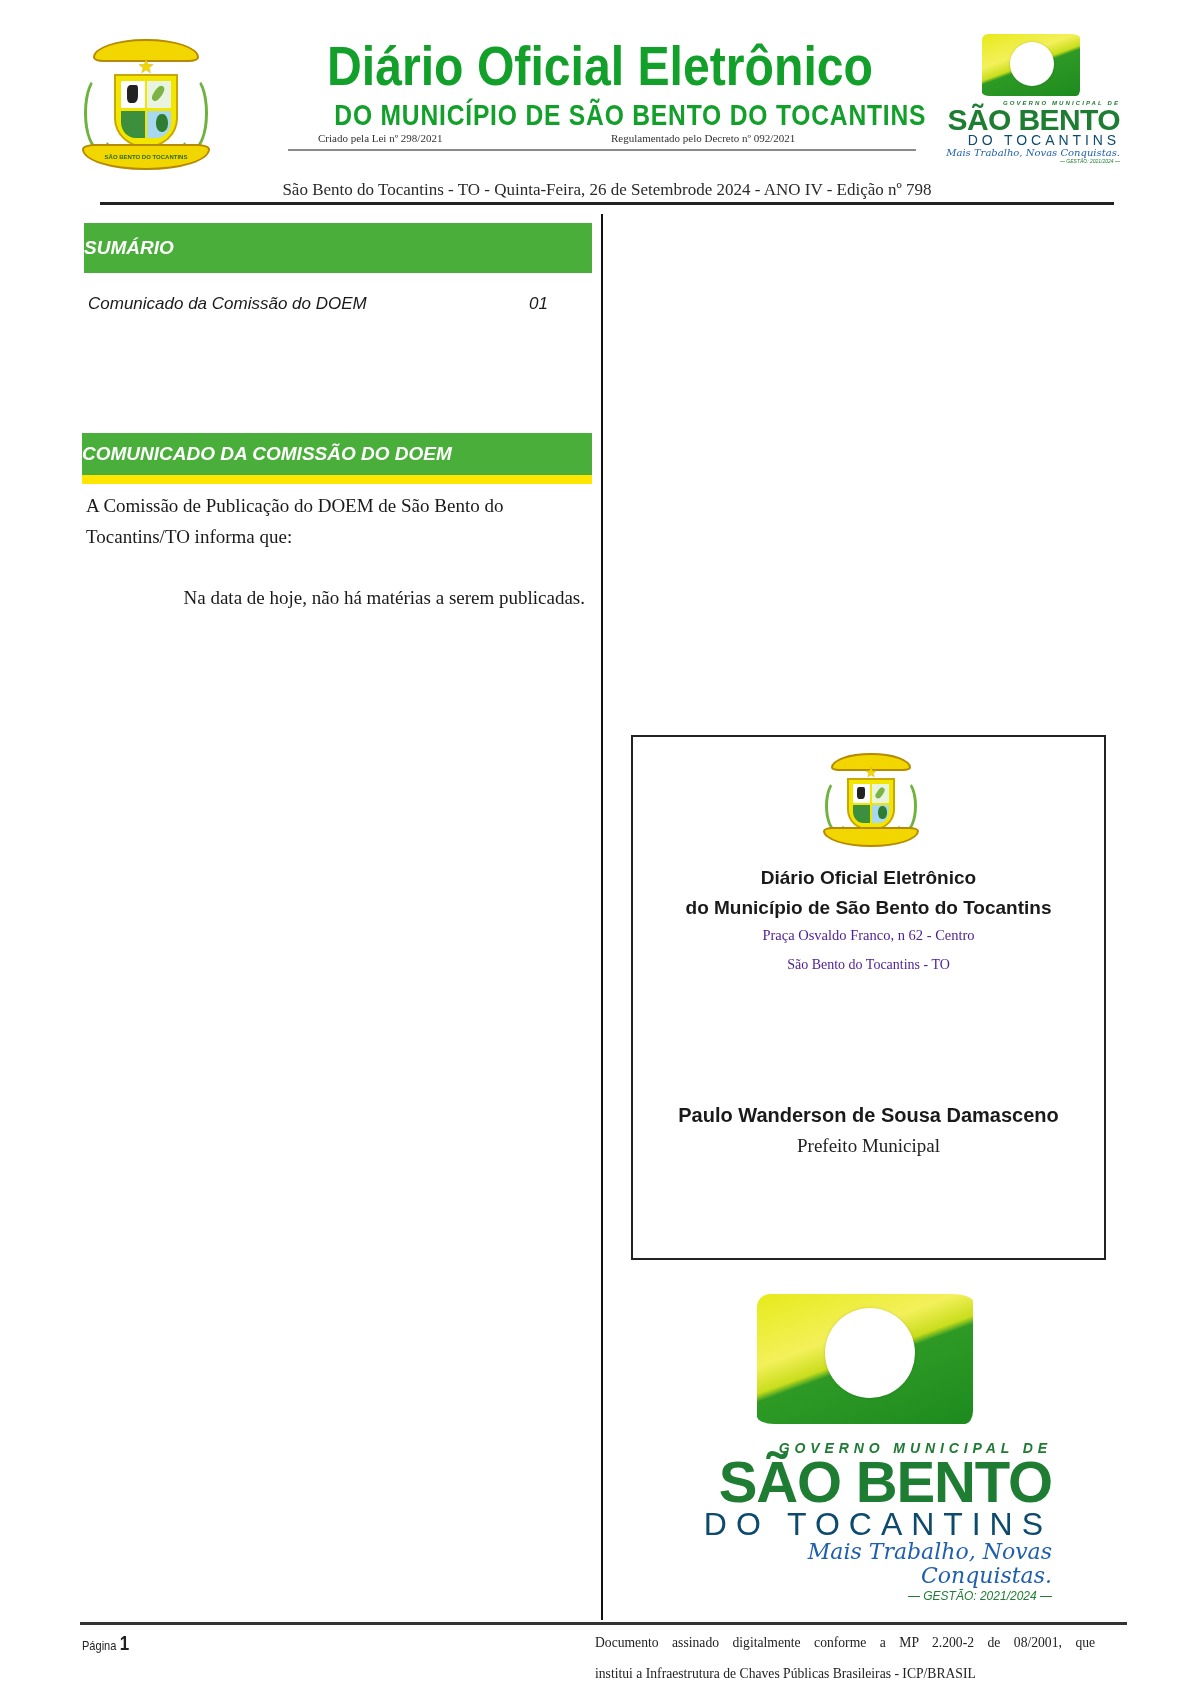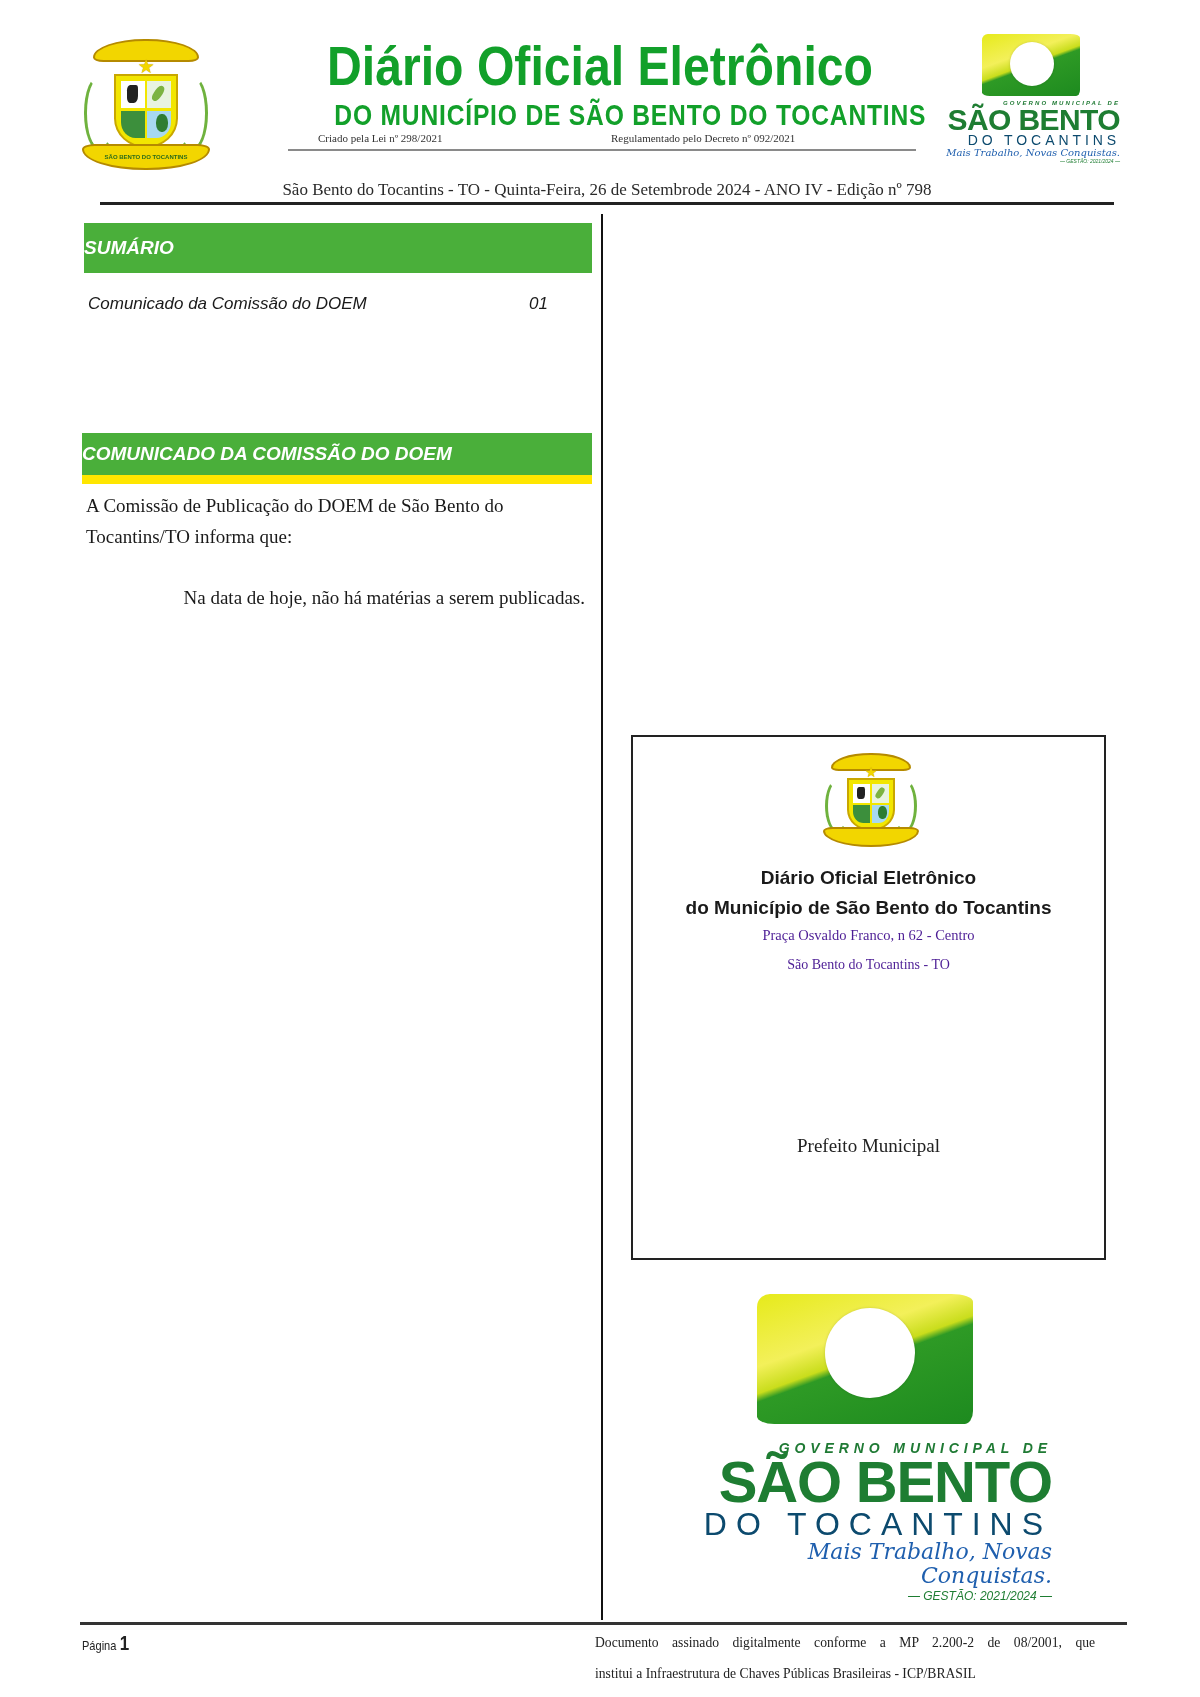--- a/index.html
+++ b/index.html
@@ -132,20 +132,21 @@
       <div class="q q2"></div>
       <div class="q q3"></div>
       <div class="q q4"></div>
     </div>
     <div class="ribbon-bot"></div>
   </div>
   <div class="box-line sans-bold" style="top:130px; font-size:19px;">Diário Oficial Eletrônico</div>
   <div class="box-line sans-bold" style="top:160px; font-size:19px;">do Município de São Bento do Tocantins</div>
   <div class="box-line serif-small" style="top:190px; font-size:14.5px;">Praça Osvaldo Franco, n 62 - Centro</div>
   <div class="box-line serif-small" style="top:220px; font-size:14px;">São Bento do Tocantins - TO</div>
+  <div class="box-line sans-bold" style="top:367px; font-size:20px;">Paulo Wanderson de Sousa Damasceno</div>
   <div class="box-line" style="top:398px; font-size:19px; font-family:'Liberation Serif', serif; color:#222;">Prefeito Municipal</div>
 </div>
 
 <div class="flag" style="left:757px; top:1294px; width:216px; height:130px;">
   <div class="emblem" style="left:68px; top:14px; width:90px; height:90px;"></div>
 </div>
 <div class="brand" style="left:672px; top:1440px; width:380px;">
   <div class="gov" style="font-size:14px;">GOVERNO MUNICIPAL DE</div>
   <div class="city" style="font-size:58px;">SÃO BENTO</div>
   <div class="state" style="font-size:32px;">DO TOCANTINS</div>

